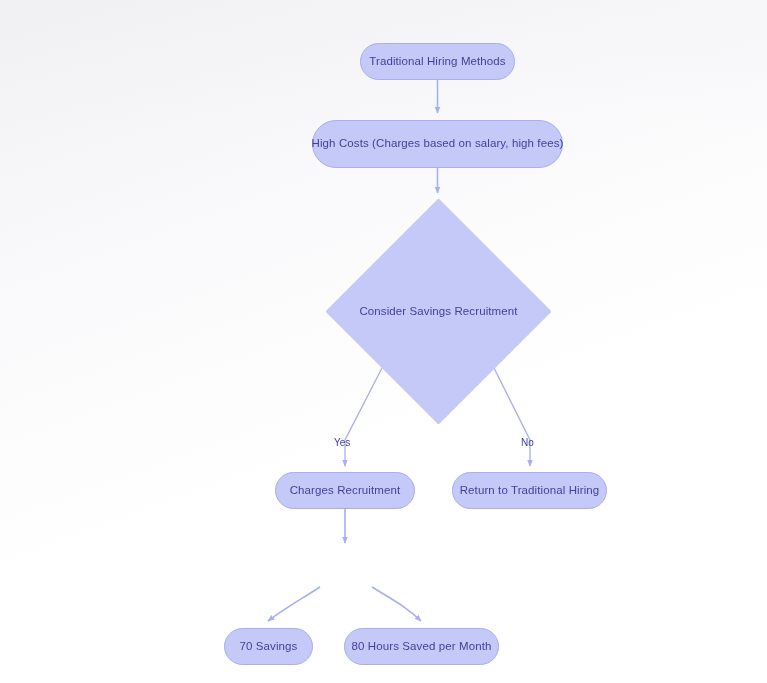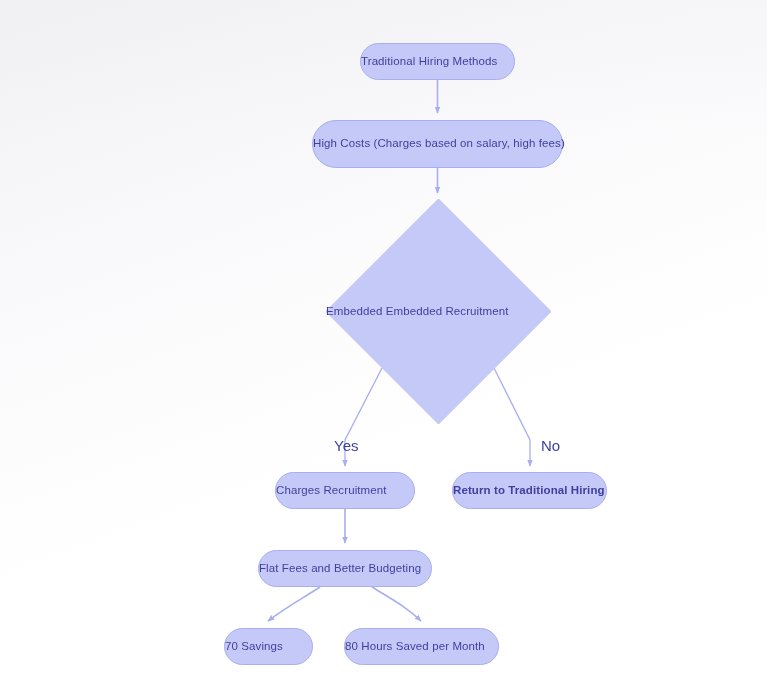--- a/index.html
+++ b/index.html
@@ -30,21 +30,21 @@
     top: 0;
     width: 767px;
     height: 683px;
   }
   
   .node {
     position: absolute;
     box-sizing: border-box;
     display: flex;
     align-items: center;
-    justify-content: flex-start;
+    justify-content: center;
     text-align: center;
     background: #c5c9f7;
     border: 1px solid #a8aeef;
     color: #3f3f9e;
     font-size: 11.5px;
     letter-spacing: 0.1px;
     line-height: 1.2;
     white-space: nowrap;
   }
   .node.rounded {
@@ -62,21 +62,21 @@
     height: 100%;
   }
   .decision .decision-label {
     position: relative;
     z-index: 2;
     color: #3f3f9e;
     font-size: 11.5px;
   }
   .edge-label {
     position: absolute;
-    font-size: 15px;
+    font-size: 10px;
     color: #3f3f9e;
     background: transparent;
     white-space: nowrap;
   }
 </style>
 </head>
 <body>
 
 <div id="canvas-backdrop"></div>
 
@@ -109,40 +109,37 @@
   </div>
 
   <div class="node rounded" style="left:312px; top:120px; width:251px; height:48px;">
     <span>High Costs (Charges based on salary, high fees)</span>
   </div>
 
   <div class="node decision" style="left:326px; top:199px; width:225px; height:225px;">
     <svg class="diamond-shape" viewBox="0 0 225 225" preserveAspectRatio="none">
       <polygon points="112.5,0 225,112.5 112.5,225 0,112.5" fill="#c5c9f7" stroke="#bcc1f5" stroke-width="1"></polygon>
     </svg>
-    <span class="decision-label">Embedded Embedded Recruitment</span>
+    <span class="decision-label">Consider Savings Recruitment</span>
   </div>
 
   <div class="node rounded" style="left:275px; top:472px; width:140px; height:37px;">
     <span>Charges Recruitment</span>
   </div>
 
-  <div class="node rounded" style="left:452px; top:472px; width:155px; height:37px;font-weight:bold;">
+  <div class="node rounded" style="left:452px; top:472px; width:155px; height:37px;">
     <span>Return to Traditional Hiring</span>
   </div>
 
-  <div class="node rounded" style="left:258px; top:550px; width:174px; height:37px;">
-    <span>Flat Fees and Better Budgeting</span>
-  </div>
 
   <div class="node rounded" style="left:224px; top:628px; width:89px; height:37px;">
     <span>70 Savings</span>
   </div>
 
   <div class="node rounded" style="left:344px; top:628px; width:155px; height:37px;">
     <span>80 Hours Saved per Month</span>
   </div>
 
   <div class="edge-label" style="left:334px; top:437px;">Yes</div>
 
-  <div class="edge-label" style="left:521px; top:437px;margin-left:20px;">No</div>
+  <div class="edge-label" style="left:521px; top:437px;">No</div>
 
 </div>
 
 </body></html>

